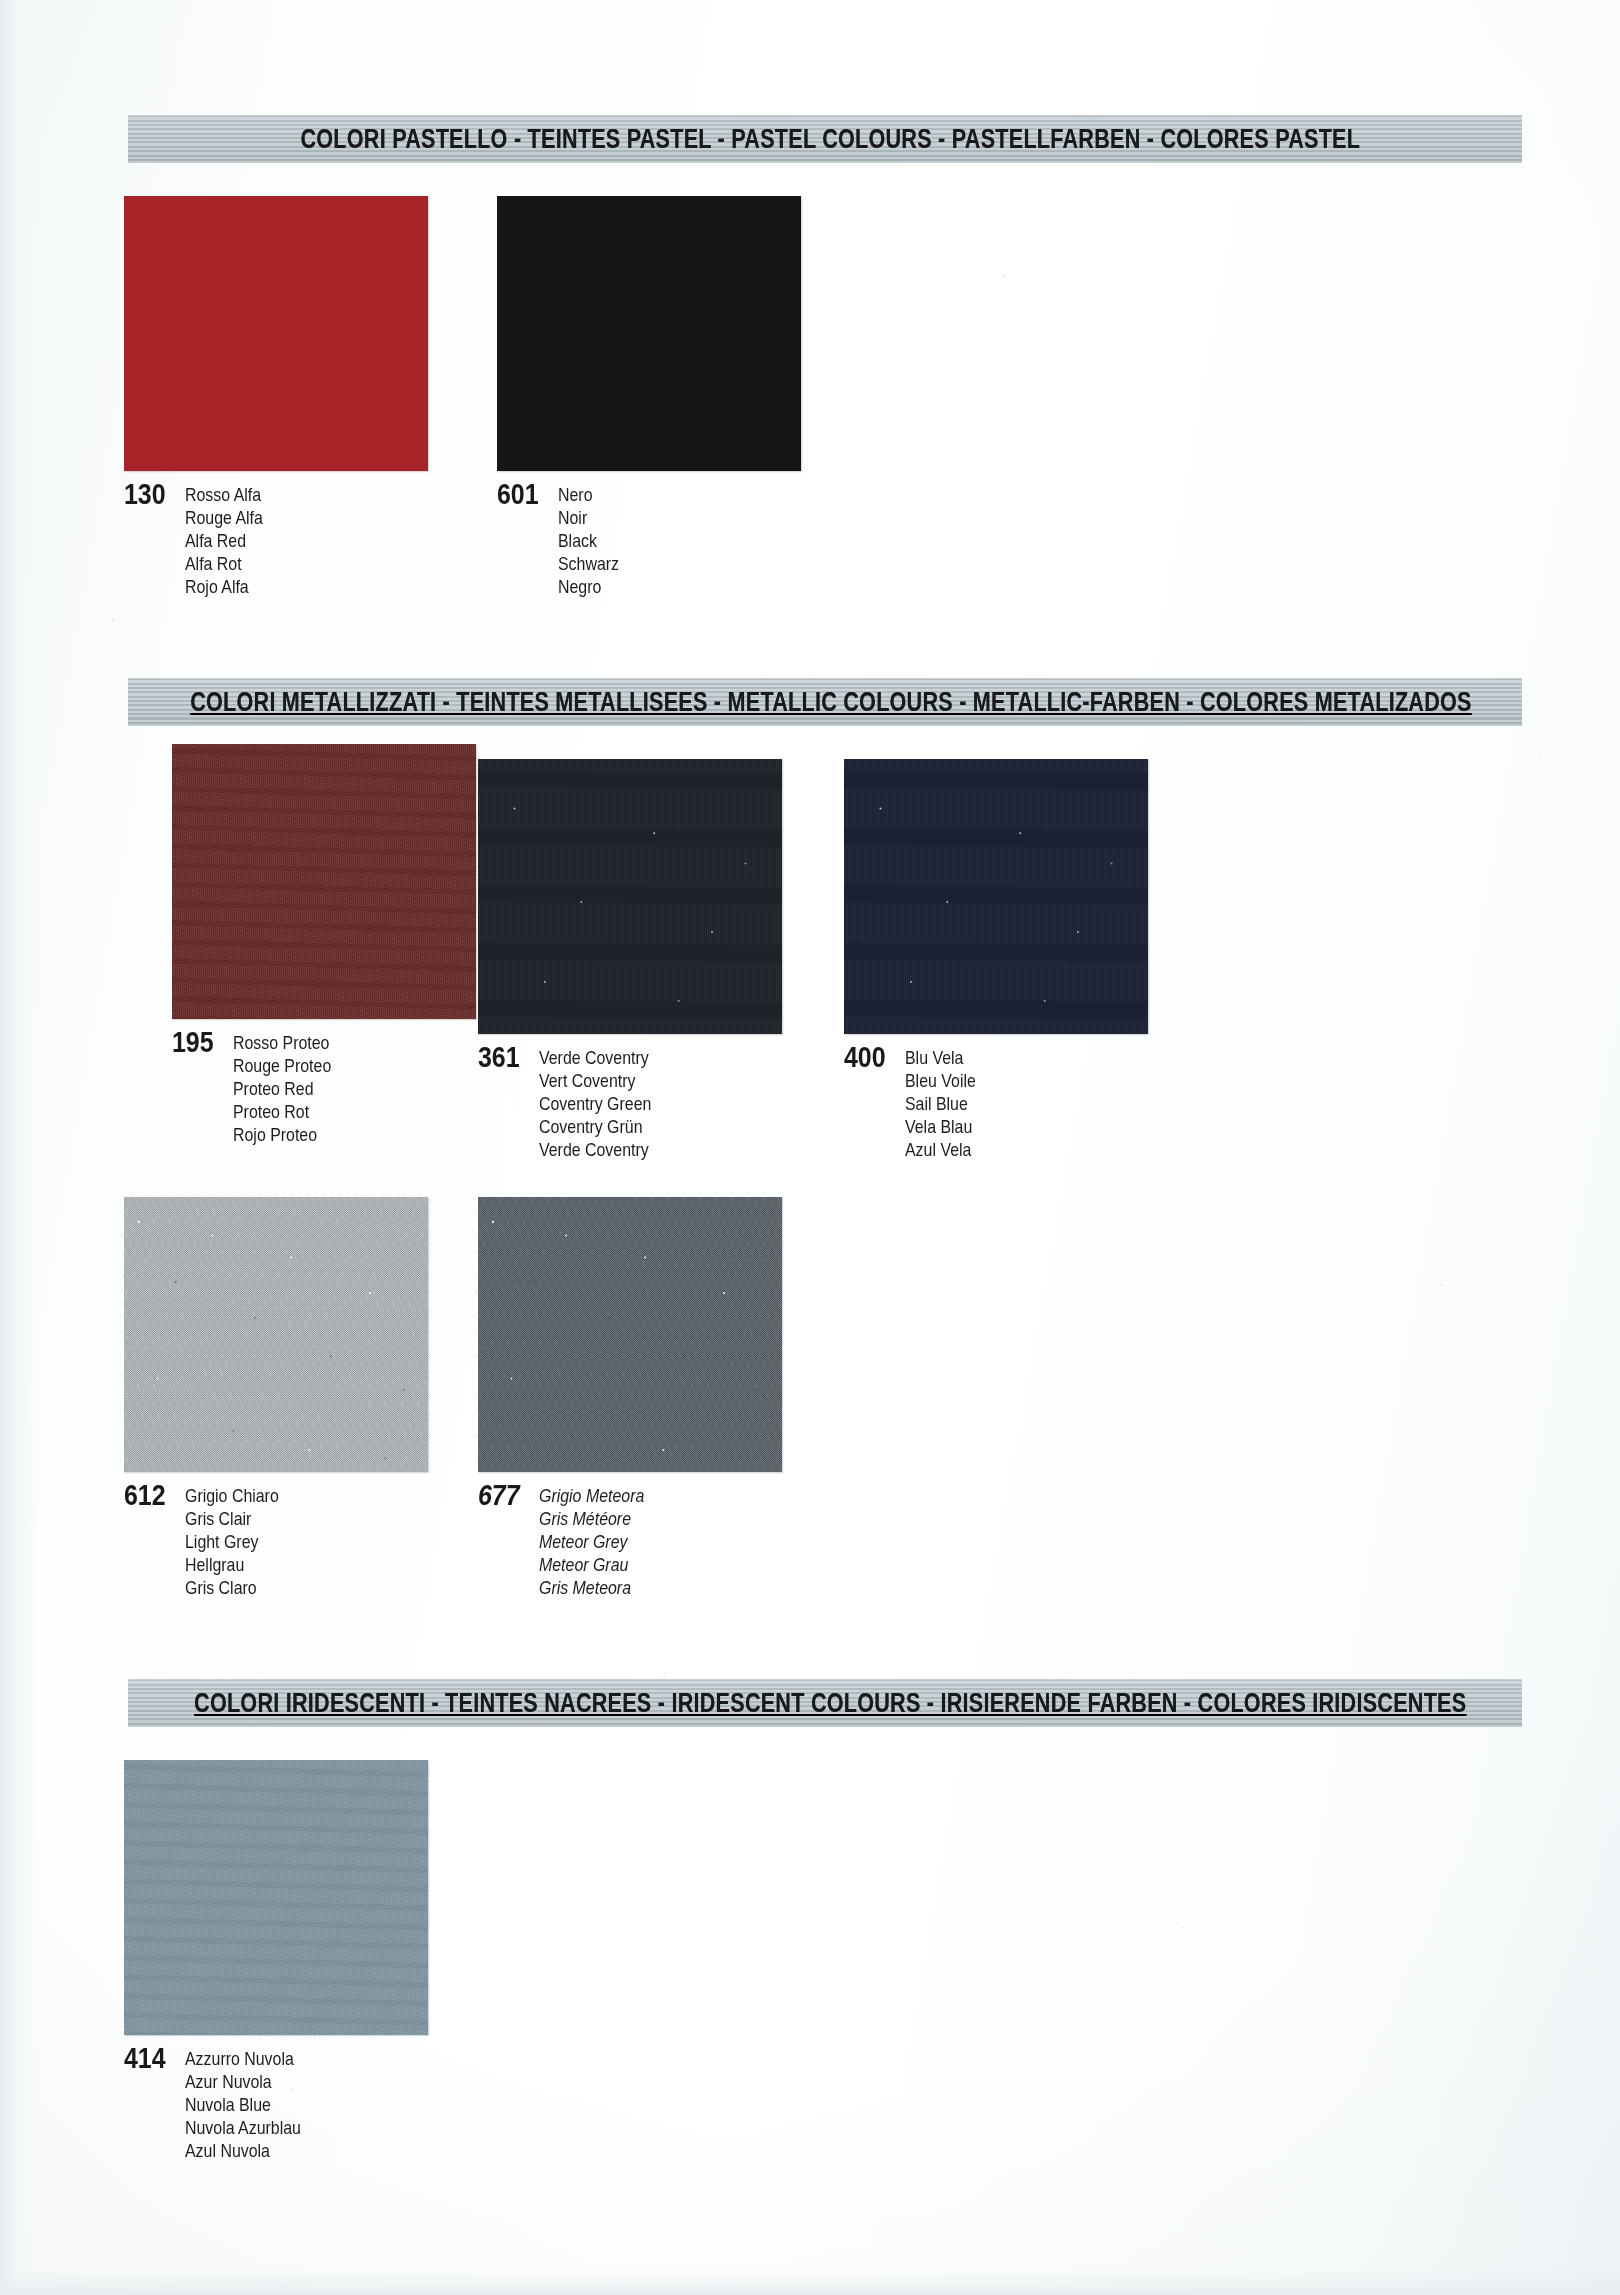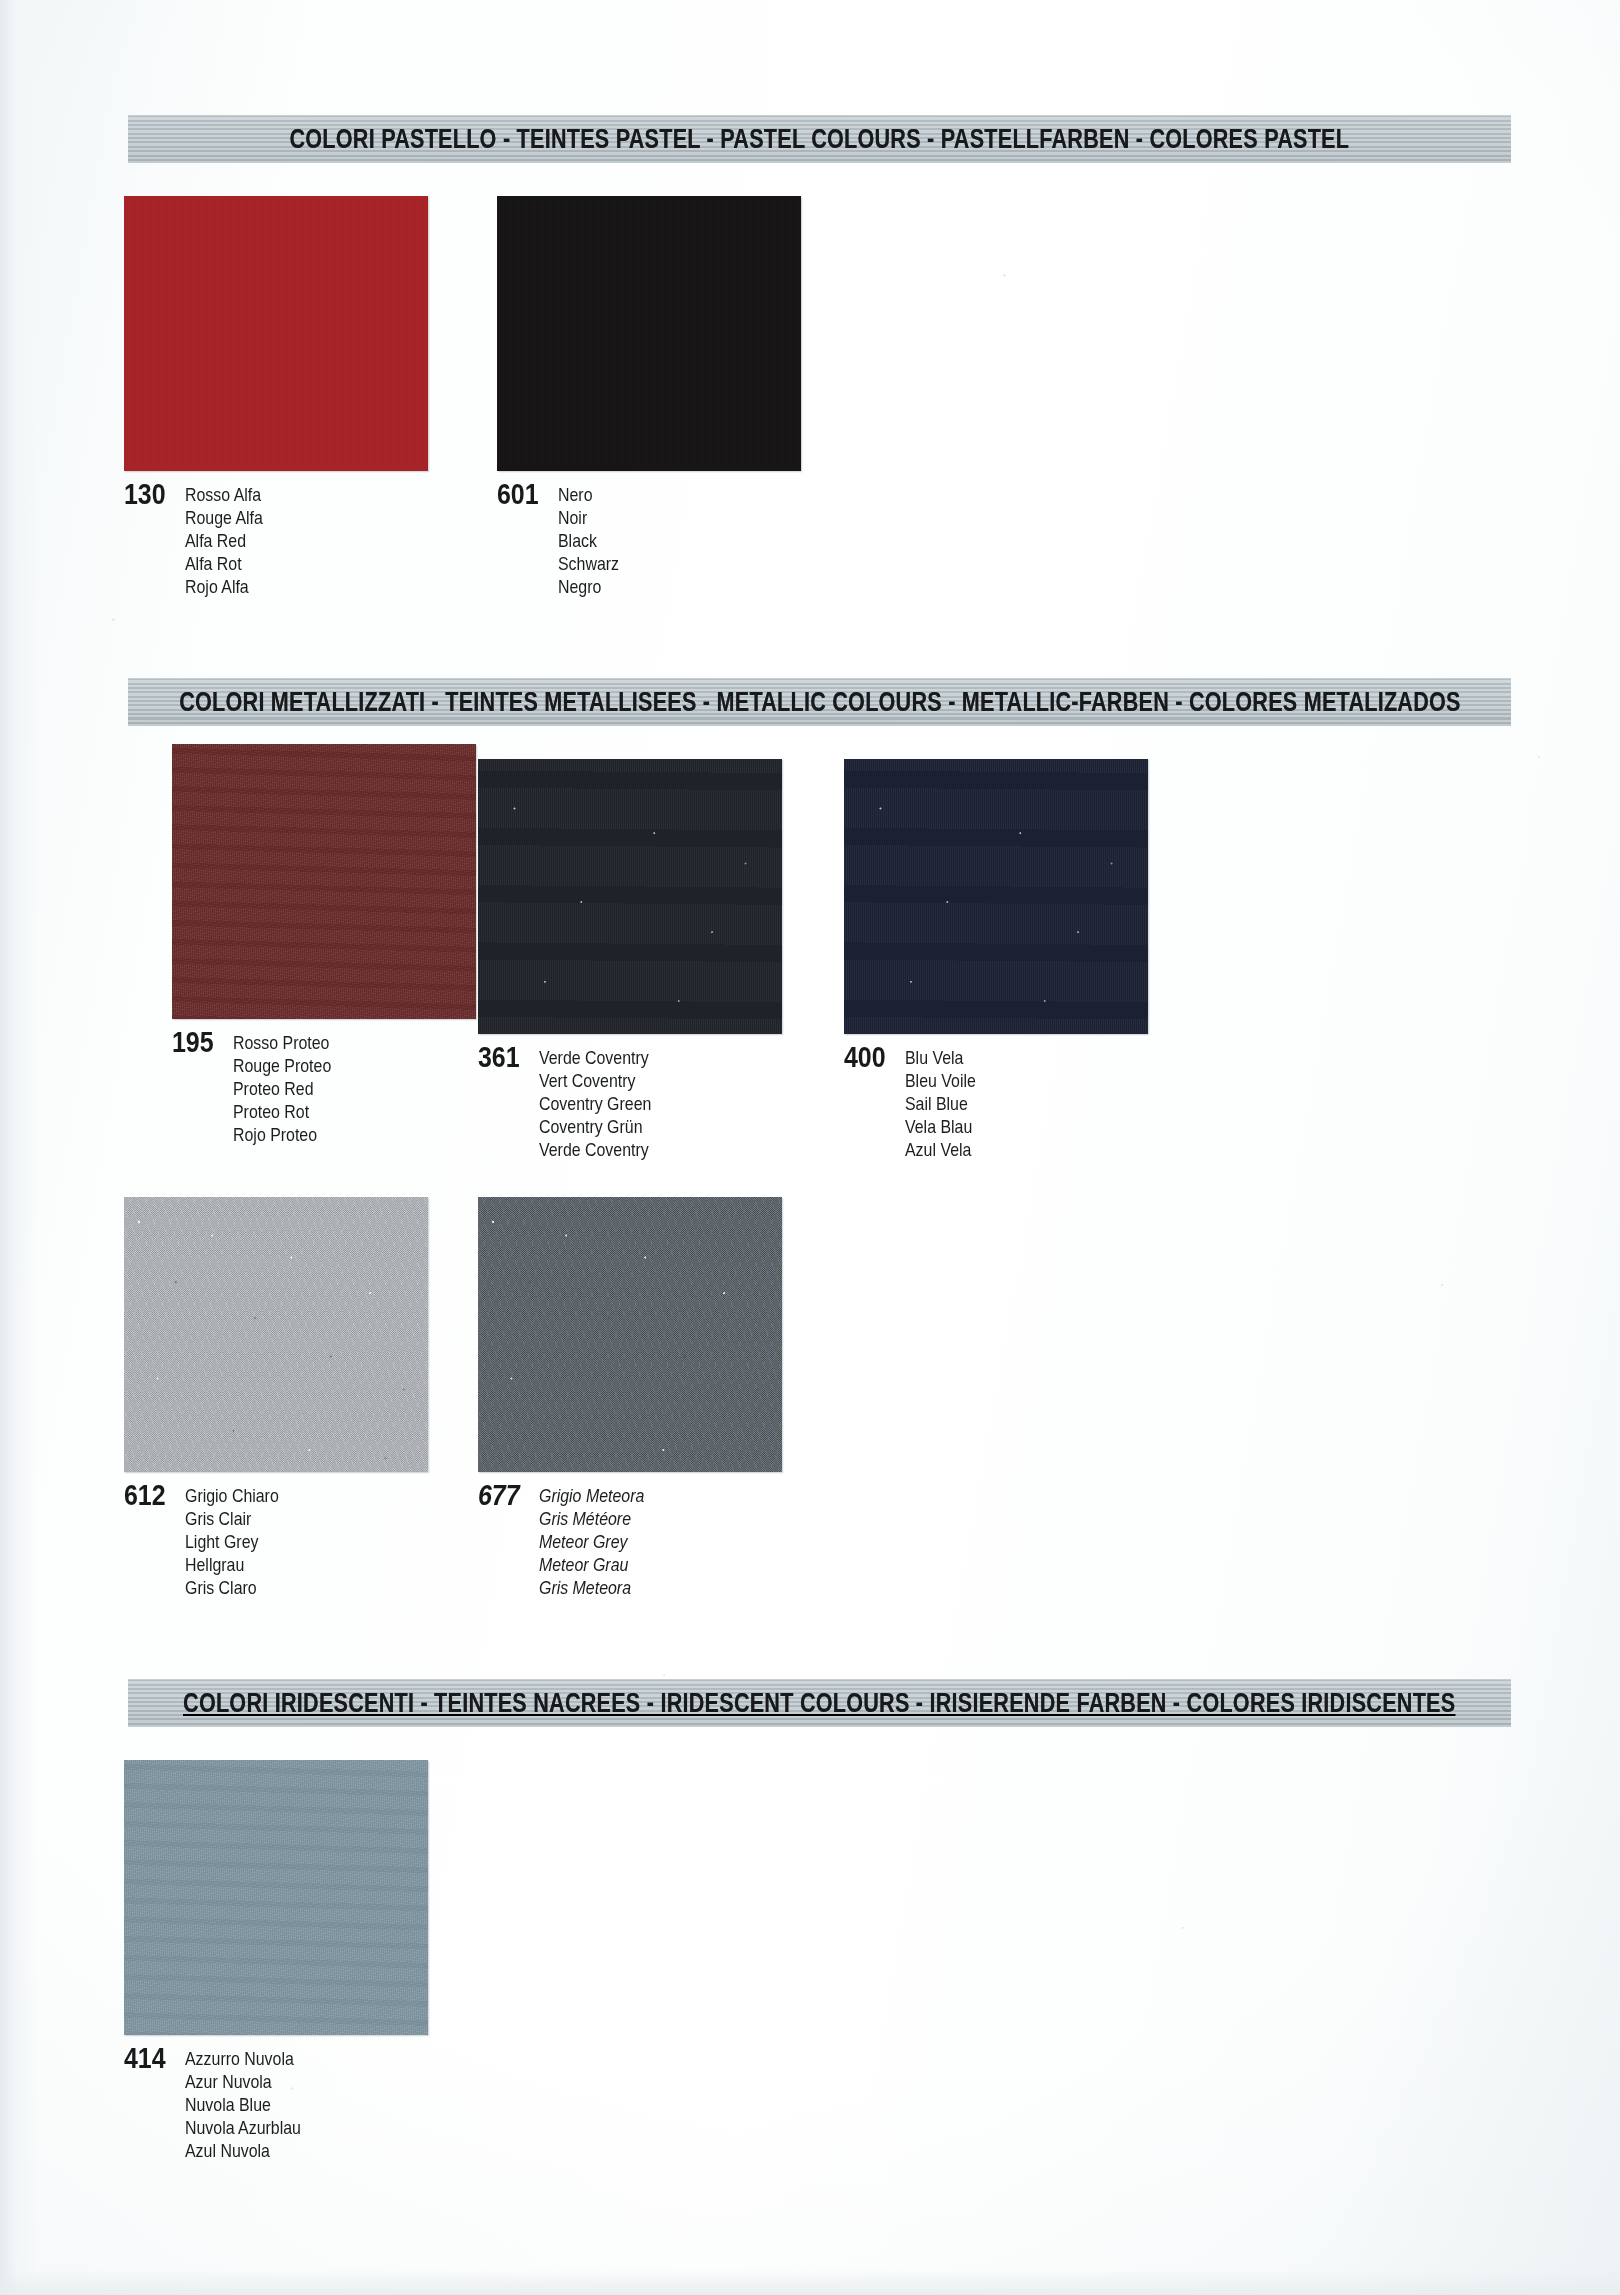--- a/index.html
+++ b/index.html
@@ -66,20 +66,21 @@
     left: 128px;
     width: 1383px;
     height: 48px;
     background:
       repeating-linear-gradient(0deg, rgba(255,255,255,.30) 0 0.7px, rgba(150,160,168,.22) 0.7px 1.3px),
       linear-gradient(180deg, #bcc6cb 0%, #b4bfc5 50%, #aab5bb 100%);
     display: flex;
     align-items: center;
     justify-content: center;
     box-shadow: 0 0.7px 0 rgba(255,255,255,.35) inset;
+    padding-left: 11px;
   }
   .band-title {
     font-family: "Liberation Sans Narrow", "Liberation Sans", sans-serif;
     font-weight: 700;
     font-size: 27px;
     letter-spacing: 0.3px;
     color: #17191b;
     transform: scaleX(.80);
     transform-origin: center;
     white-space: nowrap;
@@ -213,21 +214,21 @@
           <div class="code">601</div>
           <div class="names">
             <div>Nero</div>
             <div>Noir</div>
             <div>Black</div>
             <div>Schwarz</div>
             <div>Negro</div>
           </div>
         </div>
       </div>
-      <div class="band" style="top: 678px; background: repeating-linear-gradient(0deg, rgba(255, 255, 255, 0.3) 0px, rgba(255, 255, 255, 0.3) 0.7px, rgba(150, 160, 168, 0.22) 0.7px, rgba(150, 160, 168, 0.22) 1.3px), linear-gradient(rgb(188, 198, 203) 0%, rgb(180, 191, 197) 50%, rgb(170, 181, 187) 100%);">
+      <div class="band" style="top: 678px; background: repeating-linear-gradient(0deg, rgba(255, 255, 255, 0.3) 0px, rgba(255, 255, 255, 0.3) 0.7px, rgba(150, 160, 168, 0.22) 0.7px, rgba(150, 160, 168, 0.22) 1.3px), linear-gradient(rgb(188, 198, 203) 0%, rgb(180, 191, 197) 50%, rgb(170, 181, 187) 100%); text-decoration: underline;">
         <div class="band-title">COLORI METALLIZZATI - TEINTES METALLISEES - METALLIC COLOURS - METALLIC-FARBEN - COLORES METALIZADOS</div>
       </div>
       <div class="swatch-wrap" style="left: 124px; top: 744px; padding-left: 48px;">
         <div class="swatch metallic" style="background: rgb(107, 44, 44);">
           <div class="grain"></div>
         </div>
         <div class="caption">
           <div class="code">195</div>
           <div class="names">
             <div>Rosso Proteo</div>

